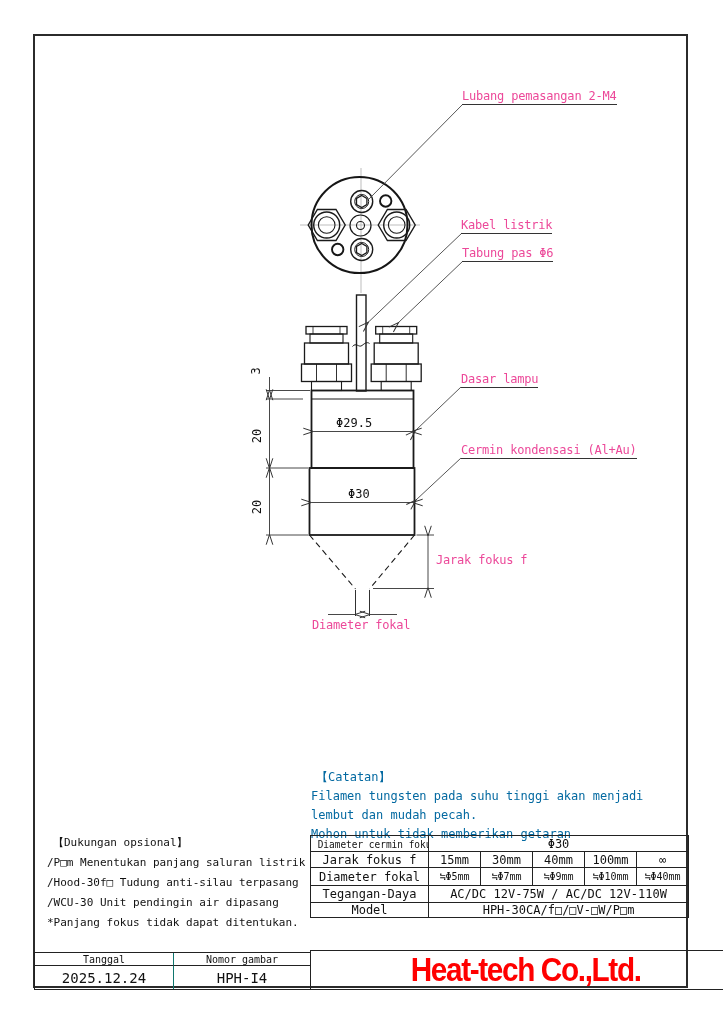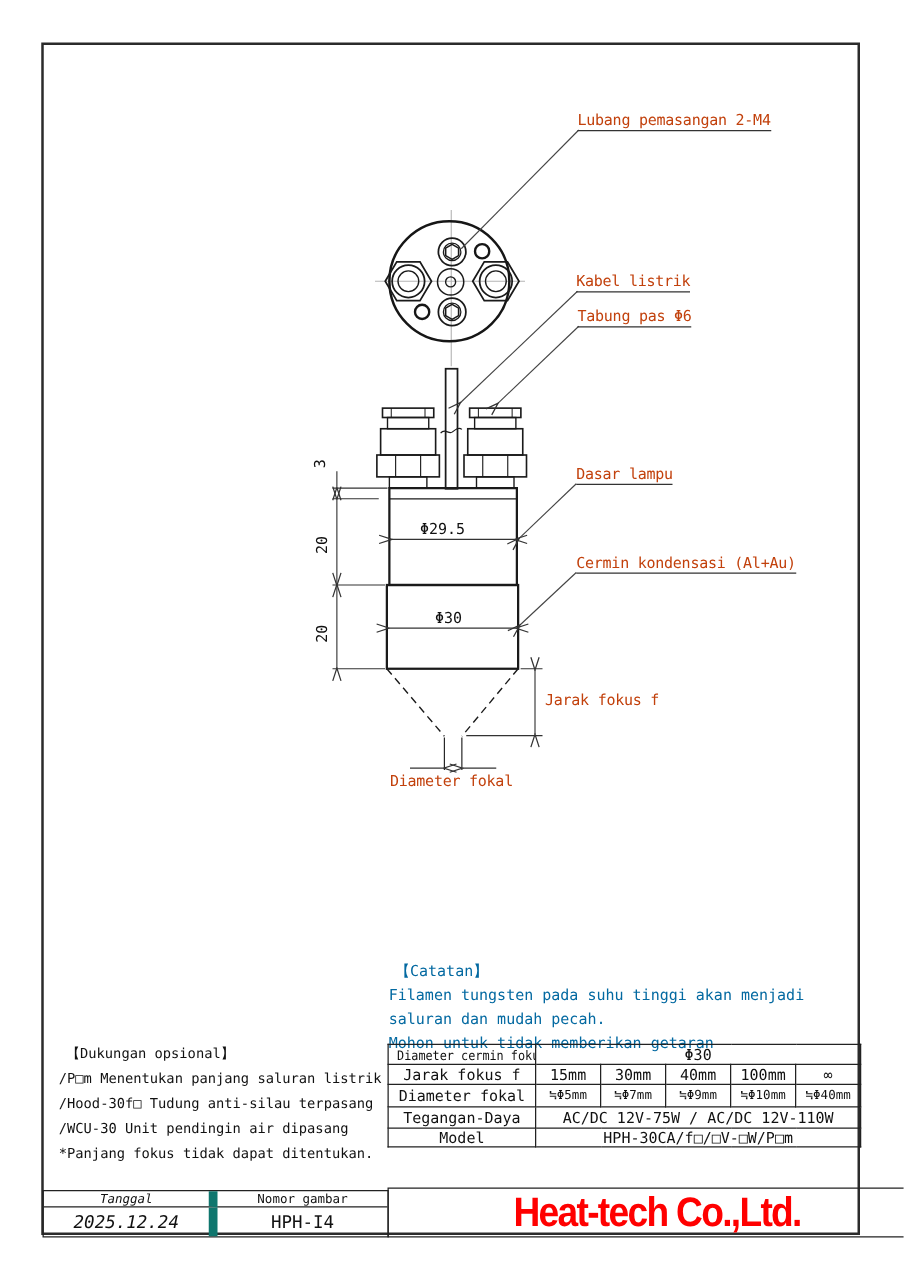--- a/index.html
+++ b/index.html
@@ -2,21 +2,21 @@
 <html><head>
 <meta charset="utf-8">
 <style>
   html,body{margin:0;padding:0;background:#fff;}
   .page{position:relative;width:723px;height:1024px;background:#fff;overflow:hidden;
         font-family:"DejaVu Sans Mono",monospace;color:#111;}
   .frame{position:absolute;left:33px;top:34px;width:655px;height:954px;
          border:2px solid #2b2b2b;box-sizing:border-box;}
   svg.art{position:absolute;left:0;top:0;}
   .dlabel{position:absolute;font:12px "DejaVu Sans Mono","DejaVu Sans",monospace;
-          letter-spacing:-0.2px;white-space:nowrap;line-height:13px;color:#c2410c;}
+          letter-spacing:-0.2px;white-space:nowrap;line-height:13px;color:#ec4899;}
   .uline{border-bottom:1px solid #333;padding-bottom:1px;}
   .vdim{position:absolute;font:12px "DejaVu Sans Mono",monospace;transform:rotate(-90deg);
         white-space:nowrap;}
   .ddim{position:absolute;font:12px "DejaVu Sans Mono","DejaVu Sans",monospace;white-space:nowrap;}
   .noteblock{position:absolute;font:11px "DejaVu Sans Mono","DejaVu Sans",monospace;
              line-height:20px;white-space:nowrap;color:#111;}
   .noteblock .ttl{padding-left:6px;}
   .catatan{position:absolute;left:311px;top:768px;font:12px "DejaVu Sans Mono","DejaVu Sans",monospace;
            line-height:19px;white-space:nowrap;color:#0369a1;}
   .catatan .ttl{padding-left:5px;}
@@ -27,21 +27,21 @@
   tr.r4 td{height:16px;} tr.r5 td{height:14px;} tr.r6 td{height:32px;font-size:13px;}
   .condensed{display:inline-block;font-size:10.5px;transform:scaleX(.9);transform-origin:center;white-space:nowrap;}
   .logobox{position:absolute;left:310px;top:950px;width:431px;height:40px;box-sizing:border-box;
            border:1.5px solid #222;display:flex;align-items:center;justify-content:center;}
   .logotext{font-family:"Liberation Sans",sans-serif;font-weight:bold;font-size:33px;
             letter-spacing:-1.5px;transform:scaleX(.9);white-space:nowrap;}
   .titleblock{position:absolute;left:34px;top:952px;width:277px;height:38px;box-sizing:border-box;
               border:1.5px solid #222;display:grid;grid-template-columns:139px 1fr;grid-template-rows:13px 1fr;}
   .titleblock div{display:flex;align-items:center;justify-content:center;box-sizing:border-box;white-space:nowrap;}
   .tb-h{font:10px "DejaVu Sans Mono",monospace;border-bottom:1px solid #222;}
-  .tb-h.c1,.tb-v.c1{border-right:7px solid #0f766e;font-style:italic;}
+  .tb-h.c1,.tb-v.c1{border-right:1px solid #0f766e;}
   .tb-v{font:14px "DejaVu Sans Mono",monospace;}
 </style>
 </head>
 <body>
 
 <div class="page">
   <div class="frame"></div>
 
   <svg class="art" width="723" height="1024" viewBox="0 0 723 1024">
     <defs>
@@ -144,21 +144,21 @@
     <div class="ttl">【Dukungan opsional】</div>
     <div>/P□m Menentukan panjang saluran listrik</div>
     <div>/Hood-30f□ Tudung anti-silau terpasang</div>
     <div>/WCU-30 Unit pendingin air dipasang</div>
     <div>*Panjang fokus tidak dapat ditentukan.</div>
   </div>
 
   <div class="catatan">
     <div class="ttl">【Catatan】</div>
     <div>Filamen tungsten pada suhu tinggi akan menjadi</div>
-    <div>saluran dan mudah pecah.</div>
+    <div>lembut dan mudah pecah.</div>
     <div>Mohon untuk tidak memberikan getaran</div>
   </div>
 
   <table class="spec">
     <colgroup>
         <col style="width:118px">
         <col style="width:52px">
         <col style="width:52px">
         <col style="width:52px">
         <col style="width:52px">

